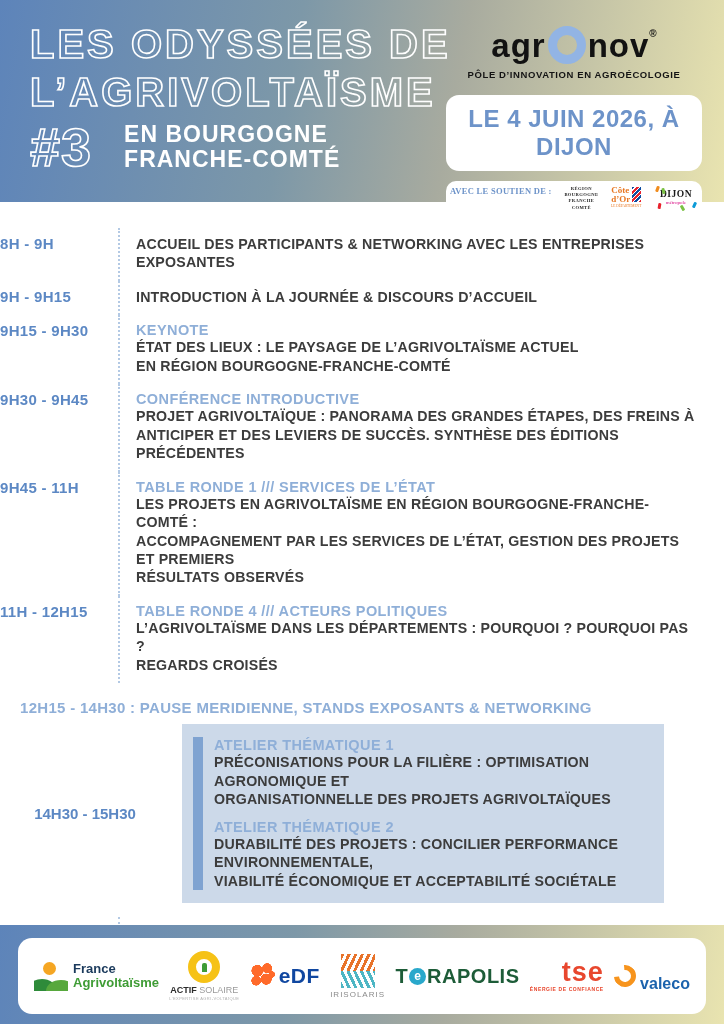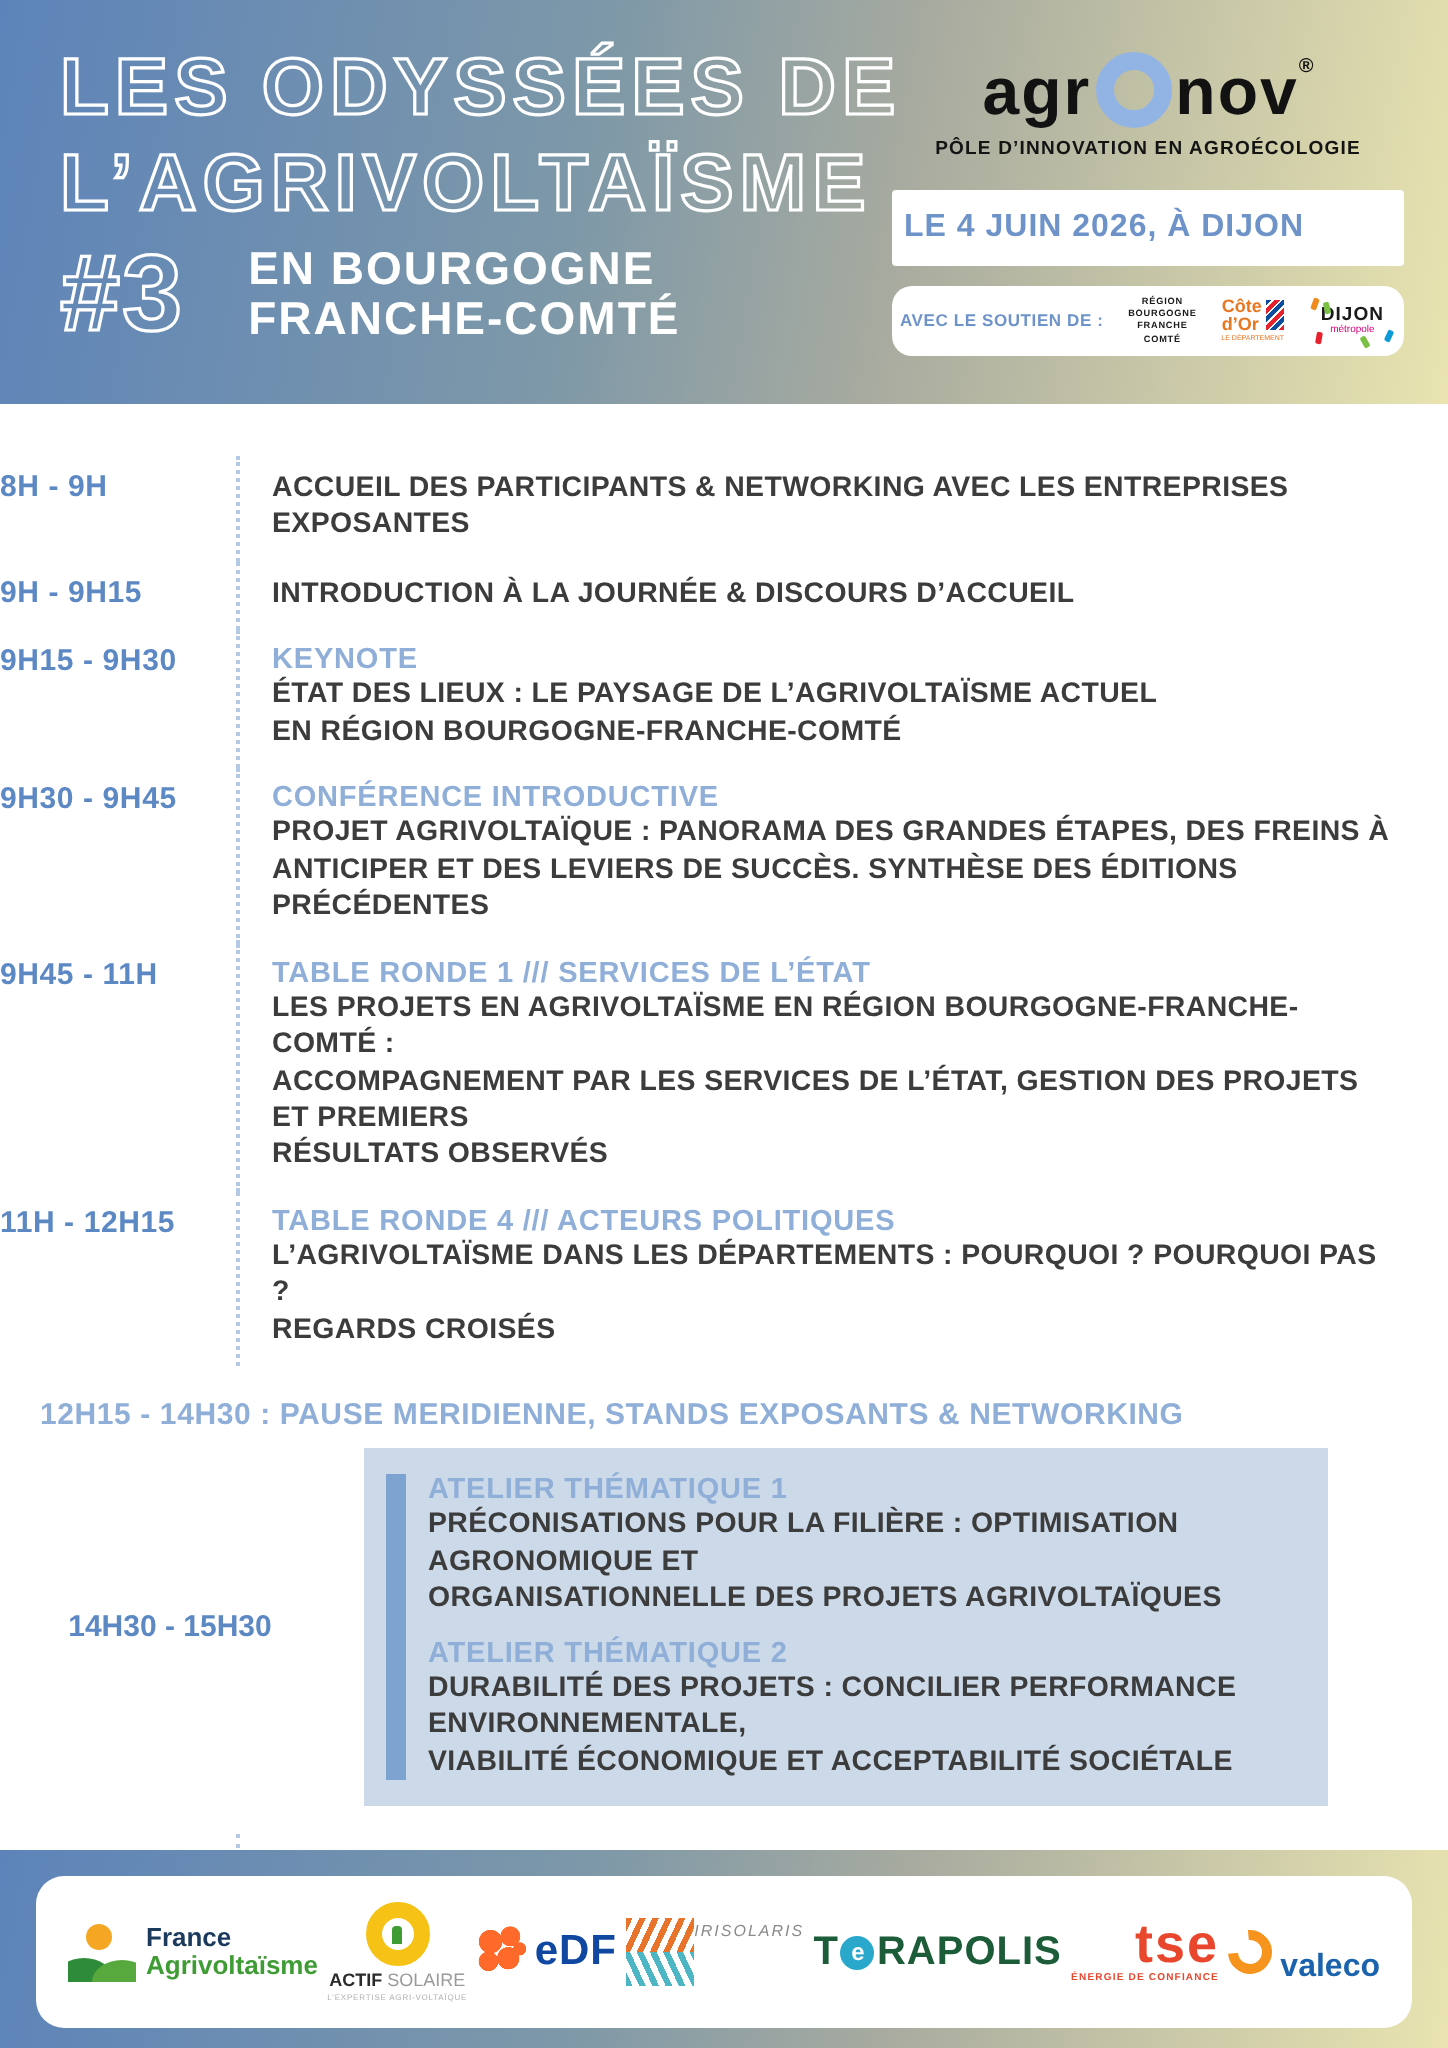--- a/index.html
+++ b/index.html
@@ -18,24 +18,24 @@
   .edition-row{display:flex;align-items:center;margin-top:4px;}
   .edition{font-size:54px;line-height:1;letter-spacing:1px;}
   .subtitle{margin-left:32px;color:#ffffff;font-weight:800;font-size:23px;line-height:1.1;letter-spacing:1px;}
 
   .hero-right{position:absolute;right:22px;top:26px;width:256px;display:flex;flex-direction:column;align-items:center;}
   .agronov{display:flex;align-items:center;}
   .agronov .word{font-size:33px;font-weight:800;color:#121212;letter-spacing:1px;line-height:1;}
   .agronov .ring{width:20px;height:20px;border:9px solid #92b4e4;border-radius:50%;margin:0 2px;}
   .agronov .reg{font-size:10px;color:#121212;font-weight:700;align-self:flex-start;margin-top:2px;}
   .agronov-tagline{font-size:9.5px;font-weight:700;color:#141414;letter-spacing:.6px;margin-top:5px;}
-  .date-pill{margin-top:15px;width:100%;box-sizing:border-box;background:#ffffff;border-radius:2px;
-             padding:10px 6px;text-align:left;color:#6d93c9;font-weight:800;font-size:16px;letter-spacing:.5px;}
+  .date-pill{margin-top:15px;width:100%;box-sizing:border-box;background:#ffffff;border-radius:13px;
+             padding:10px 6px;text-align:center;color:#6d93c9;font-weight:800;font-size:24px;letter-spacing:.5px;}
   .support-pill{margin-top:10px;width:100%;box-sizing:border-box;background:#ffffff;border-radius:10px;
-                padding:5px 4px;display:flex;align-items:center;justify-content:space-between;}
+                padding:5px 4px;display:flex;align-items:flex-start;justify-content:space-between;font-family:Liberation Serif, serif;}
   .support-label{color:#6d93c9;font-weight:700;font-size:8.5px;letter-spacing:.3px;}
   .mini-logo{display:flex;flex-direction:column;align-items:center;}
   .region-text{font-size:4.6px;font-weight:800;color:#1a1a1a;line-height:1.35;white-space:pre-line;text-align:center;letter-spacing:.4px;}
   .cotedor{display:flex;align-items:center;}
   .cotedor-txt{color:#e87722;font-weight:800;font-size:9px;line-height:.95;}
   .cotedor-sub{color:#e87722;font-size:3.5px;margin-top:1px;}
   .flag{width:9px;height:15px;margin-left:2px;background:repeating-linear-gradient(135deg,#0c4da2 0 2px,#ffffff 2px 3px,#e8222d 3px 5px,#ffffff 5px 6px);}
   .dijon{position:relative;padding:4px 6px;}
   .dijon-name{font-weight:900;font-size:9.5px;color:#1a1a1a;letter-spacing:.5px;line-height:1;}
   .dijon-sub{font-size:5px;color:#d6007f;text-align:right;line-height:1;}
@@ -83,21 +83,21 @@
   .actif-name b{color:#2b2b2b;font-weight:800;}
   .actif-name span{color:#9a9a9a;font-weight:400;}
   .actif-tag{font-size:4px;color:#b0b0b0;letter-spacing:.4px;margin-top:1px;}
   .edf-icon{width:26px;height:26px;margin-right:3px;background:
     radial-gradient(circle at 28% 30%,#ff6a2a 0 22%,transparent 23%),
     radial-gradient(circle at 66% 20%,#ff6a2a 0 18%,transparent 19%),
     radial-gradient(circle at 24% 68%,#ff6a2a 0 18%,transparent 19%),
     radial-gradient(circle at 62% 62%,#ff6a2a 0 24%,transparent 25%),
     radial-gradient(circle at 84% 44%,#ff6a2a 0 12%,transparent 13%);}
   .edf-name{color:#1047a0;font-weight:800;font-size:21px;letter-spacing:.5px;}
-  .iriso{display:flex;flex-direction:row;align-items:flex-start;font-style:italic;}
+  .iriso{display:flex;flex-direction:column;align-items:center;}
   .iriso-icon{width:34px;height:34px;overflow:hidden;}
   .iriso-top{height:17px;background:repeating-linear-gradient(115deg,#e8732a 0 3px,#ffffff 3px 6px);}
   .iriso-bot{height:17px;background:repeating-linear-gradient(65deg,#4db6c4 0 3px,#ffffff 3px 6px);}
   .iriso-name{font-size:8px;color:#8a8a8a;letter-spacing:1px;margin-top:2px;}
   .tera{display:flex;align-items:center;}
   .tera .t{color:#1d5c38;font-weight:900;font-size:20px;letter-spacing:.5px;}
   .tera .e-circle{display:inline-flex;width:17px;height:17px;border-radius:50%;background:#29a8cb;color:#ffffff;
                   font-size:12px;font-weight:900;align-items:center;justify-content:center;margin:0 1px;}
   .tse{display:flex;flex-direction:column;align-items:flex-end;}
   .tse-name{color:#e8472e;font-weight:900;font-size:27px;line-height:.9;letter-spacing:1px;}

